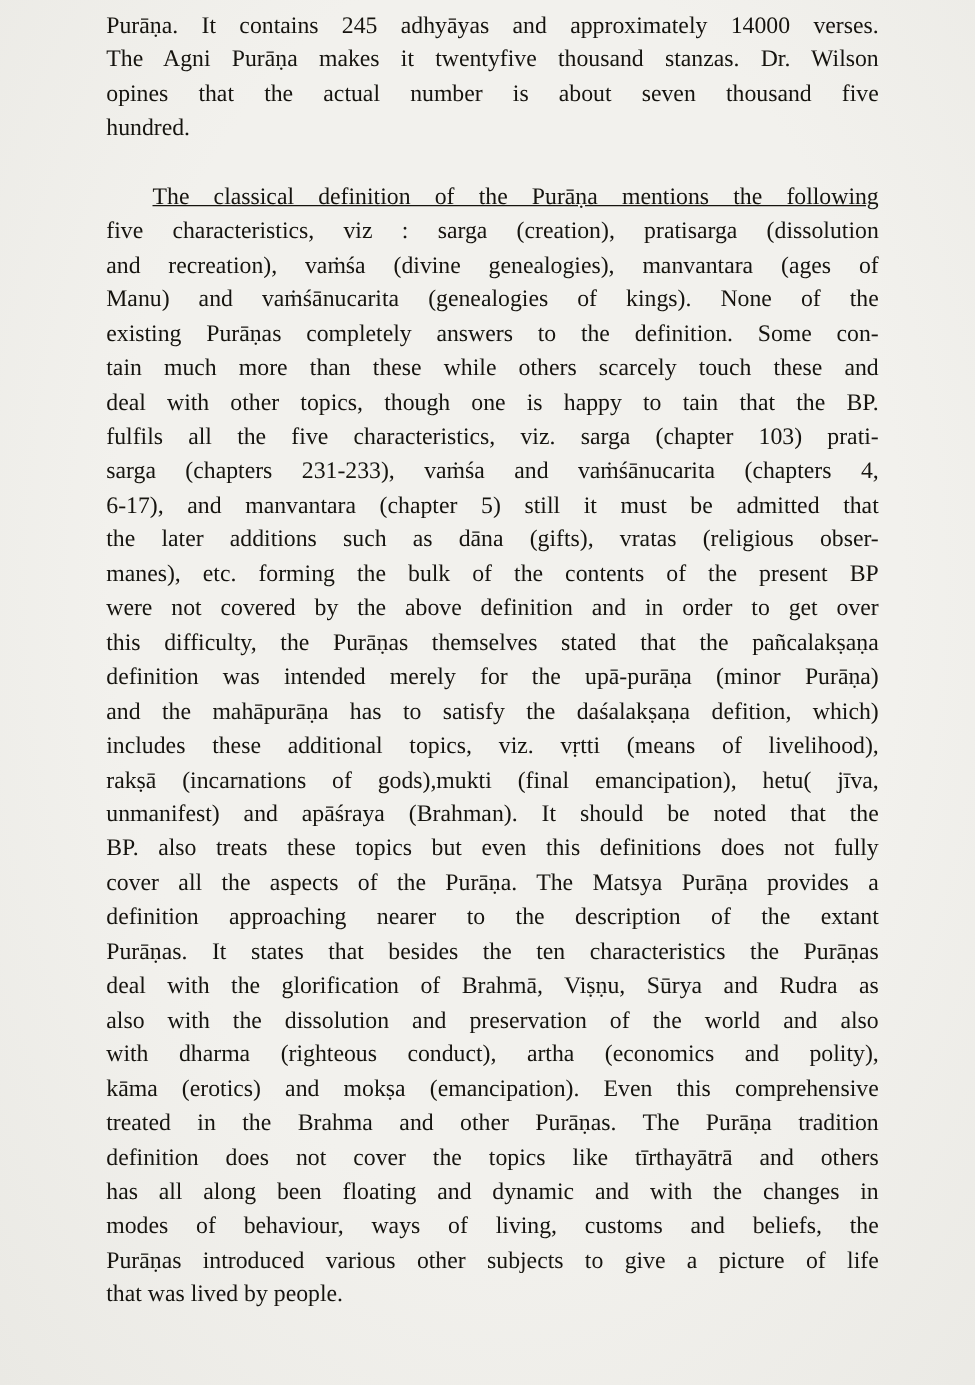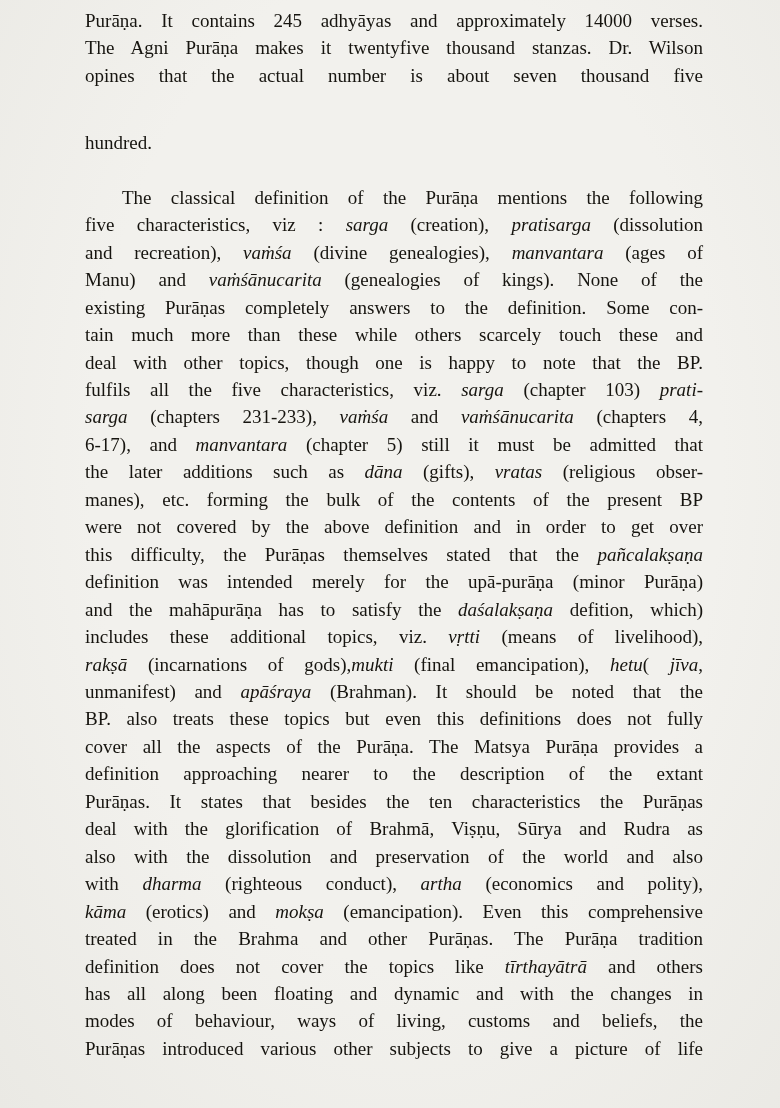--- a/index.html
+++ b/index.html
@@ -30,43 +30,43 @@
     line-height: 27.45px;
     -webkit-font-smoothing: antialiased;
   }
   .paragraph { margin: 0; }
   .paragraph + .paragraph { margin-top: 27px; }
   .line {
     text-align: justify;
     text-align-last: justify;
     min-height: 27.45px;
   }
-  .line.final { text-align-last: left; margin-top: 40px; }
-  .line.indented { text-indent: 37px; }
-  .it { font-style: italic; }
+  .line.final { text-align-last: left; }
+  .line.indented { text-indent: 37px; text-decoration: underline; }
+  .it { }
 </style>
 </head>
 <body>
 
 <div class="page">
   <div class="text-block">
       <div class="paragraph">
         <div class="line"><span class="rm">Purāṇa. It contains 245 adhyāyas and approximately 14000 verses.</span></div>
         <div class="line"><span class="rm">The Agni Purāṇa makes it twentyfive thousand stanzas. Dr. Wilson</span></div>
         <div class="line"><span class="rm">opines that the actual number is about seven thousand five</span></div>
         <div class="line final"><span class="rm">hundred.</span></div>
       </div>
       <div class="paragraph">
         <div class="line indented"><span class="rm">The classical definition of the Purāṇa mentions the following</span></div>
         <div class="line"><span class="rm">five characteristics, viz : </span><span class="it">sarga</span><span class="rm"> (creation), </span><span class="it">pratisarga</span><span class="rm"> (dissolution</span></div>
         <div class="line"><span class="rm">and recreation), </span><span class="it">vaṁśa</span><span class="rm"> (divine genealogies), </span><span class="it">manvantara</span><span class="rm"> (ages of</span></div>
         <div class="line"><span class="rm">Manu) and </span><span class="it">vaṁśānucarita</span><span class="rm"> (genealogies of kings). None of the</span></div>
         <div class="line"><span class="rm">existing Purāṇas completely answers to the definition. Some con-</span></div>
         <div class="line"><span class="rm">tain much more than these while others scarcely touch these and</span></div>
-        <div class="line"><span class="rm">deal with other topics, though one is happy to note that the BP.</span></div>
+        <div class="line"><span class="rm">deal with other topics, though one is happy to tain that the BP.</span></div>
         <div class="line"><span class="rm">fulfils all the five characteristics, viz. </span><span class="it">sarga</span><span class="rm"> (chapter 103) </span><span class="it">prati-</span></div>
         <div class="line"><span class="it">sarga</span><span class="rm"> (chapters 231-233), </span><span class="it">vaṁśa</span><span class="rm"> and </span><span class="it">vaṁśānucarita</span><span class="rm"> (chapters 4,</span></div>
         <div class="line"><span class="rm">6-17), and </span><span class="it">manvantara</span><span class="rm"> (chapter 5) still it must be admitted that</span></div>
         <div class="line"><span class="rm">the later additions such as </span><span class="it">dāna</span><span class="rm"> (gifts), </span><span class="it">vratas</span><span class="rm"> (religious obser-</span></div>
         <div class="line"><span class="rm">manes), etc. forming the bulk of the contents of the present BP</span></div>
         <div class="line"><span class="rm">were not covered by the above definition and in order to get over</span></div>
         <div class="line"><span class="rm">this difficulty, the Purāṇas themselves stated that the </span><span class="it">pañcalakṣaṇa</span></div>
         <div class="line"><span class="rm">definition was intended merely for the upā-purāṇa (minor Purāṇa)</span></div>
         <div class="line"><span class="rm">and the mahāpurāṇa has to satisfy the </span><span class="it">daśalakṣaṇa</span><span class="rm"> defition, which)</span></div>
         <div class="line"><span class="rm">includes these additional topics, viz. </span><span class="it">vṛtti</span><span class="rm"> (means of livelihood),</span></div>

